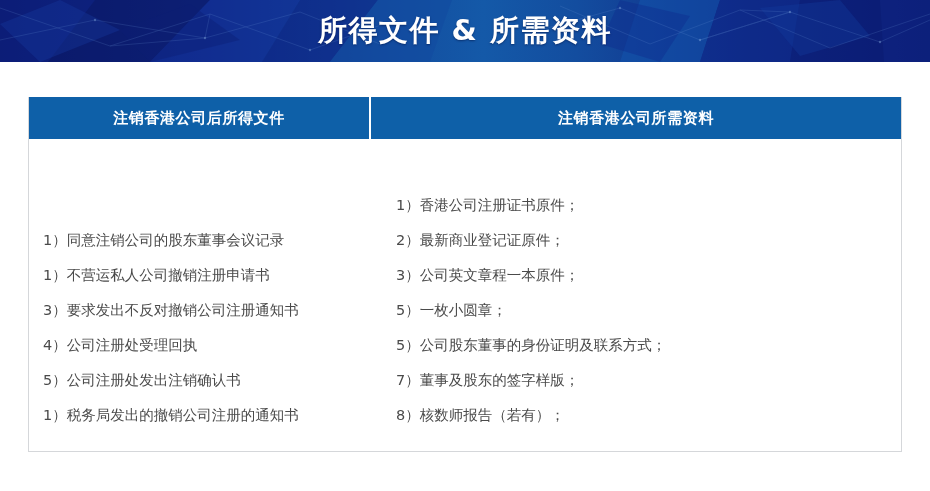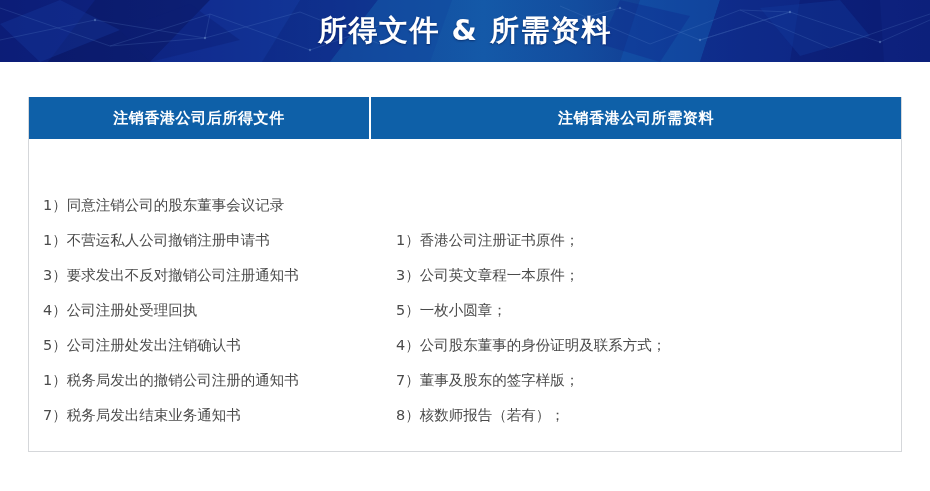--- a/index.html
+++ b/index.html
@@ -194,31 +194,31 @@
 
   <div class="tbody">
     <div class="cell cell-left">
       <ul class="item-list">
         <li class="item">1）同意注销公司的股东董事会议记录</li>
         <li class="item">1）不营运私人公司撤销注册申请书</li>
         <li class="item">3）要求发出不反对撤销公司注册通知书</li>
         <li class="item">4）公司注册处受理回执</li>
         <li class="item">5）公司注册处发出注销确认书</li>
         <li class="item">1）税务局发出的撤销公司注册的通知书</li>
-        <li class="item">7）税务局发出结束业务通知书</li>
       </ul>
     </div>
 
     <div class="cell-divider"></div>
 
     <div class="cell cell-right">
       <ul class="item-list">
         <li class="item">1）香港公司注册证书原件；</li>
+        <li class="item">2）最新商业登记证原件；</li>
         <li class="item">3）公司英文章程一本原件；</li>
         <li class="item">5）一枚小圆章；</li>
-        <li class="item">4）公司股东董事的身份证明及联系方式；</li>
+        <li class="item">5）公司股东董事的身份证明及联系方式；</li>
         <li class="item">7）董事及股东的签字样版；</li>
         <li class="item">8）核数师报告（若有）；</li>
       </ul>
     </div>
   </div>
 
 </div>
 
 </body></html>

